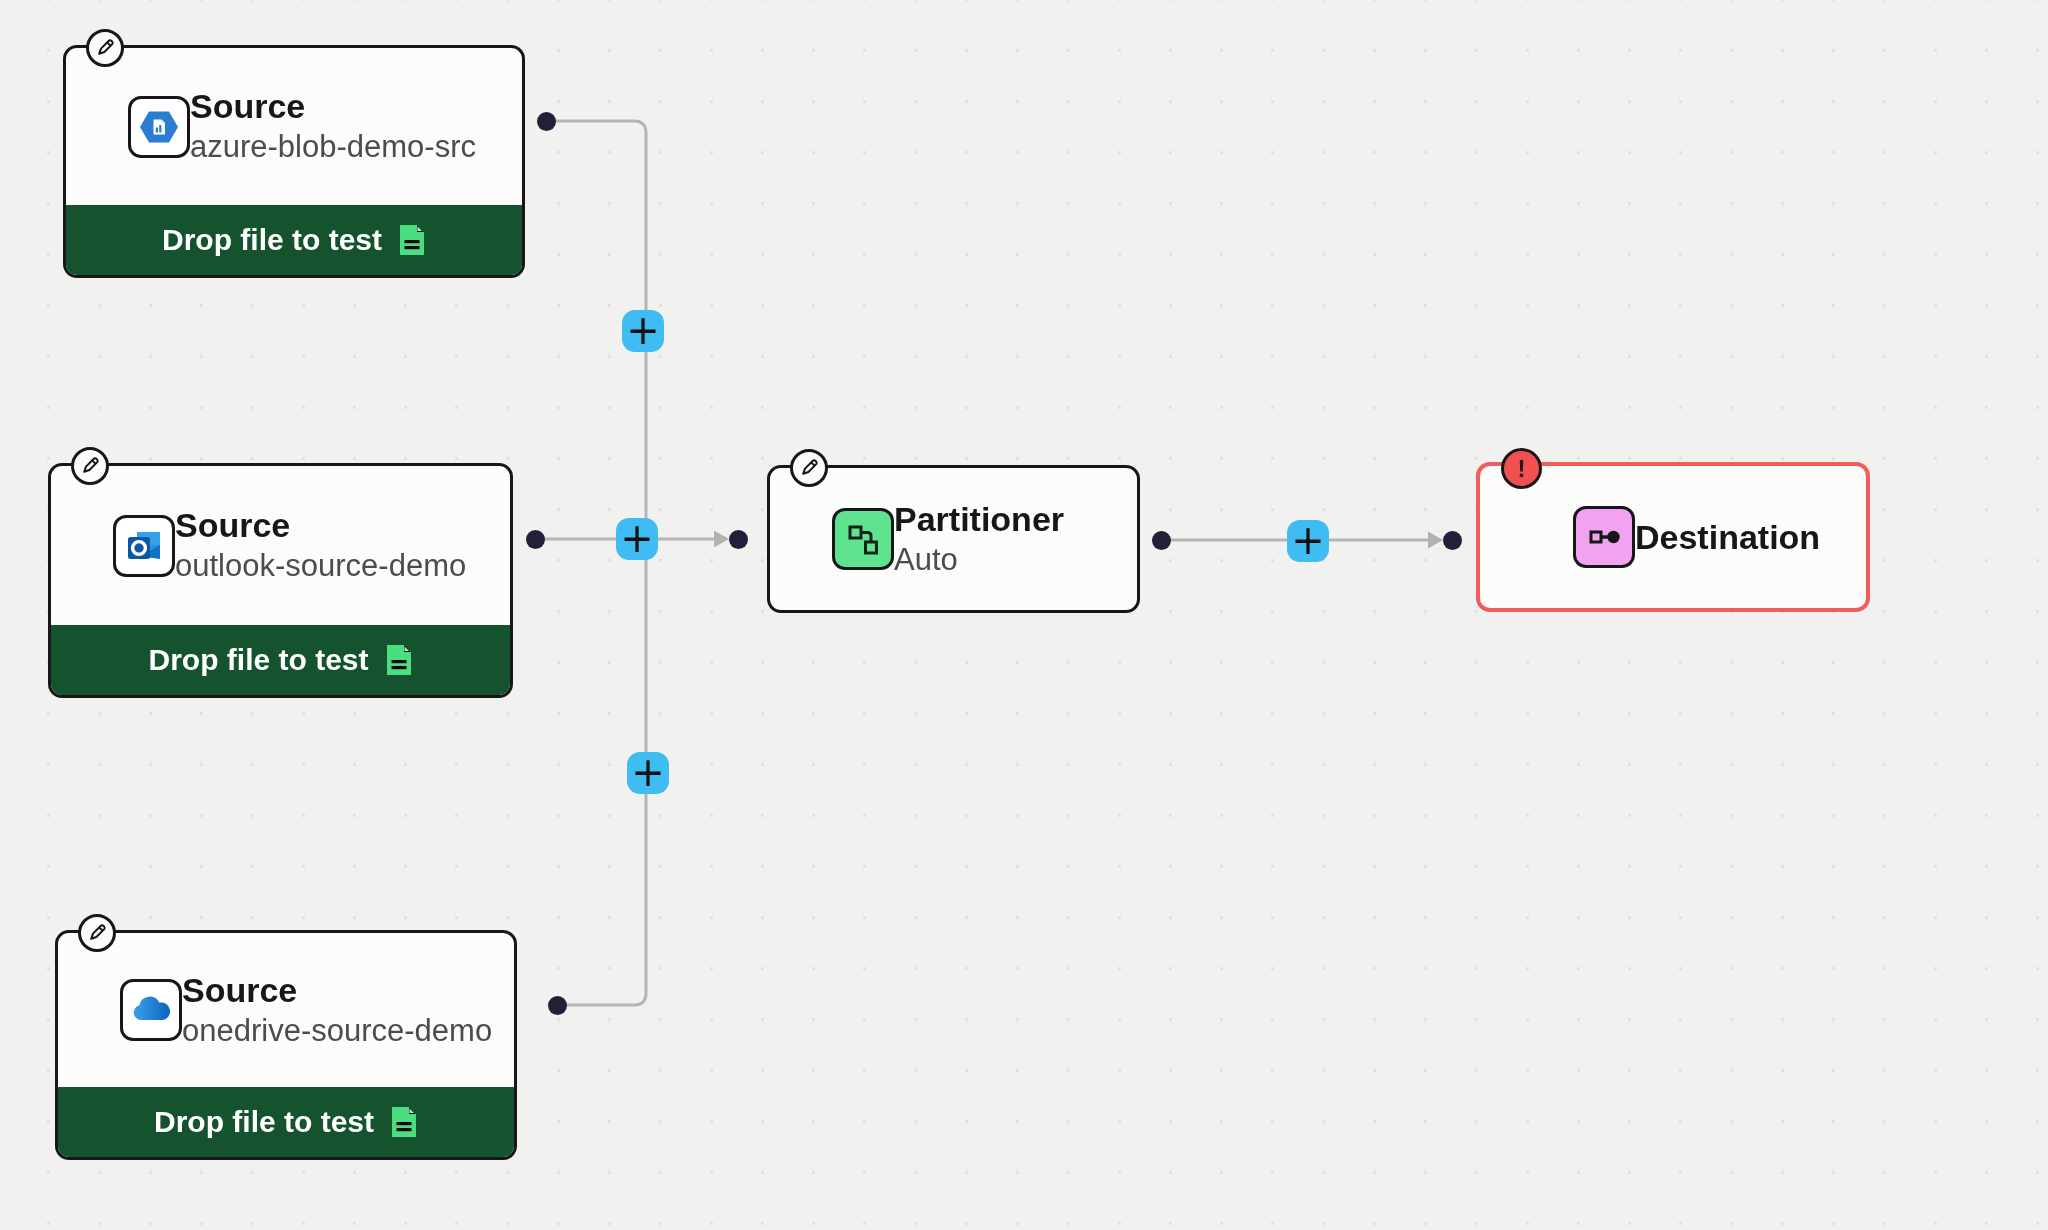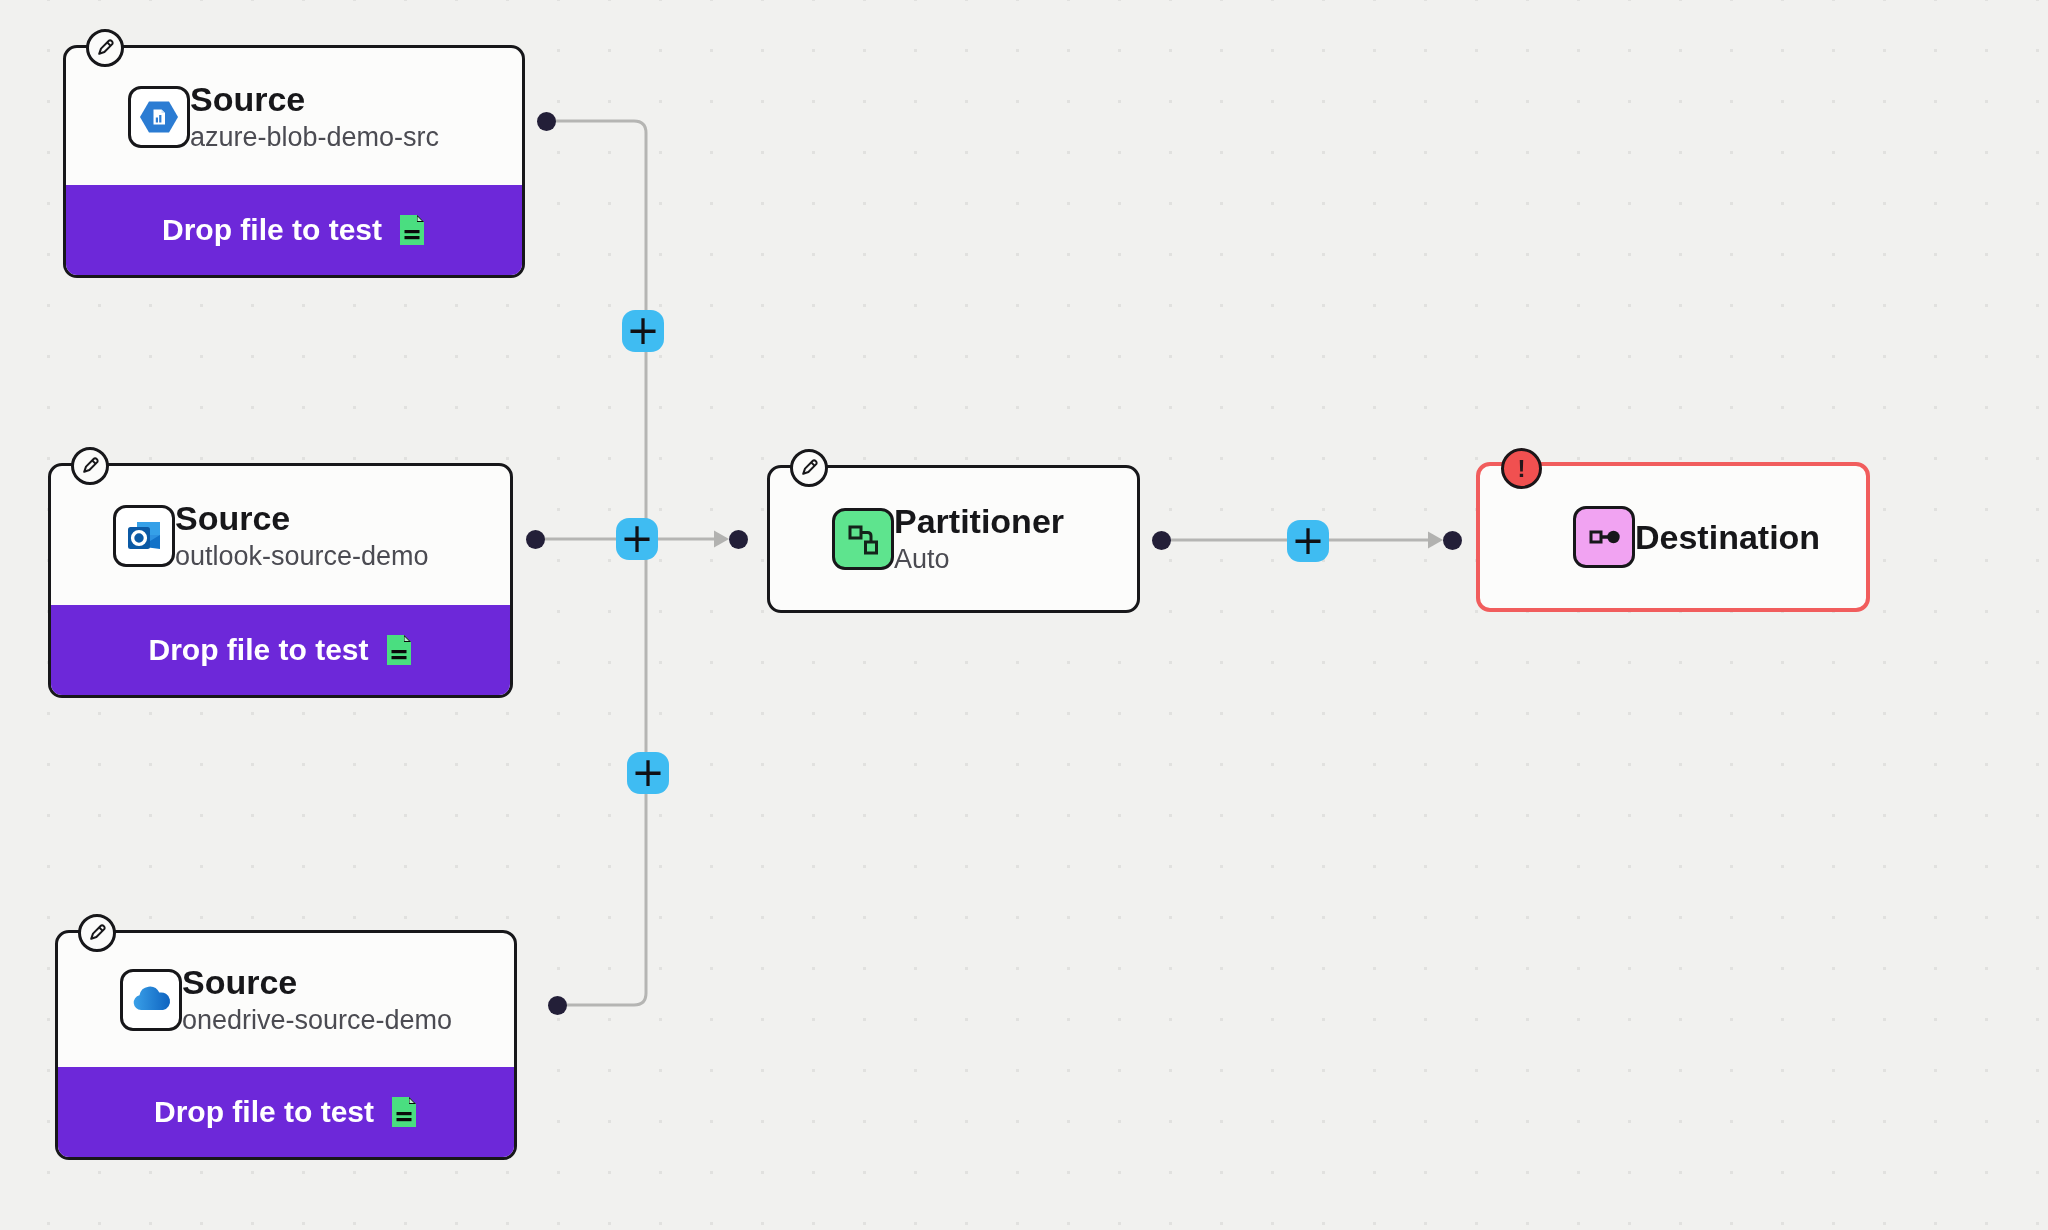--- a/index.html
+++ b/index.html
@@ -31,23 +31,23 @@
   .icon-box{
     width:62px;height:62px;flex:0 0 62px;box-sizing:border-box;
     border:3px solid #17171a;border-radius:13px;
     display:flex;align-items:center;justify-content:center;
     background:#ffffff;
   }
   .icon-box.green{background:#5ee48e;}
   .icon-box.pink{background:#f1a3f2;}
   .node-text{display:flex;flex-direction:column;justify-content:center;}
   .node-title{font-size:34px;font-weight:700;color:#17171a;line-height:1.12;}
-  .node-subtitle{font-size:27px;font-weight:400;color:#4b4b52;line-height:1.2;margin-top:3px;}
+  .node-subtitle{font-size:31px;font-weight:400;color:#4b4b52;line-height:1.2;margin-top:3px;}
   .node-footer{
-    height:90px;background:#6d28d9;
+    height:70px;background:#14532d;
     border-bottom-left-radius:11px;border-bottom-right-radius:11px;
     display:flex;align-items:center;justify-content:center;gap:16px;
     color:#ffffff;font-size:30px;font-weight:700;
     cursor:pointer;
   }
   .dest-node{border-color:#f15d5d;border-width:4px;}
   .dest-node .node-body{padding-left:93px;}
 
   
   .edit-badge{

